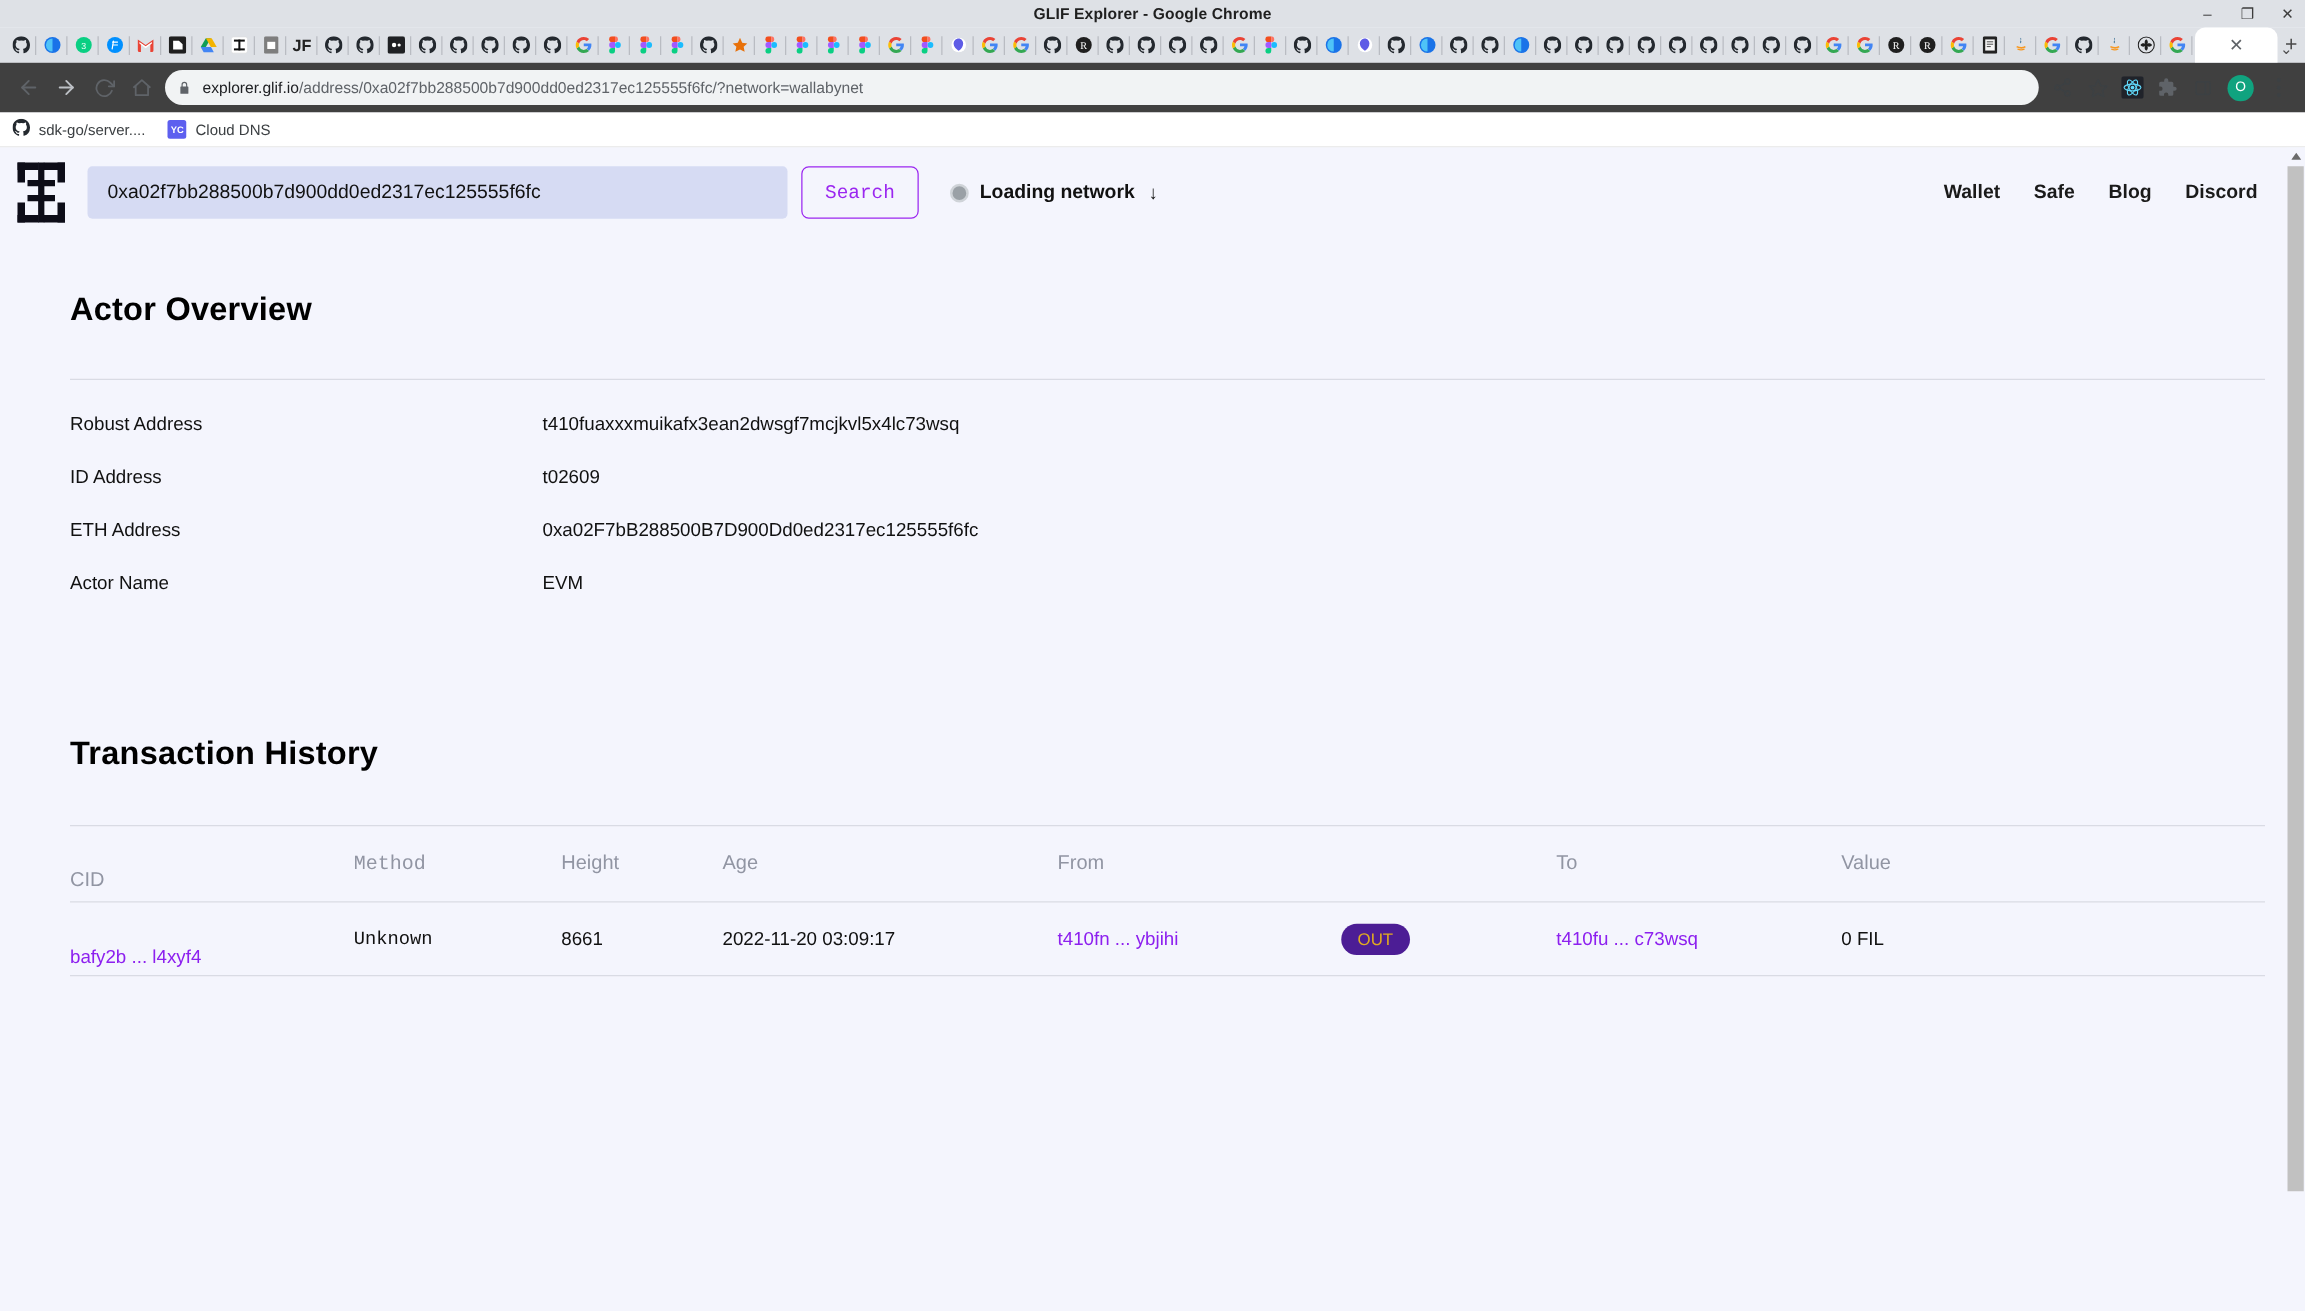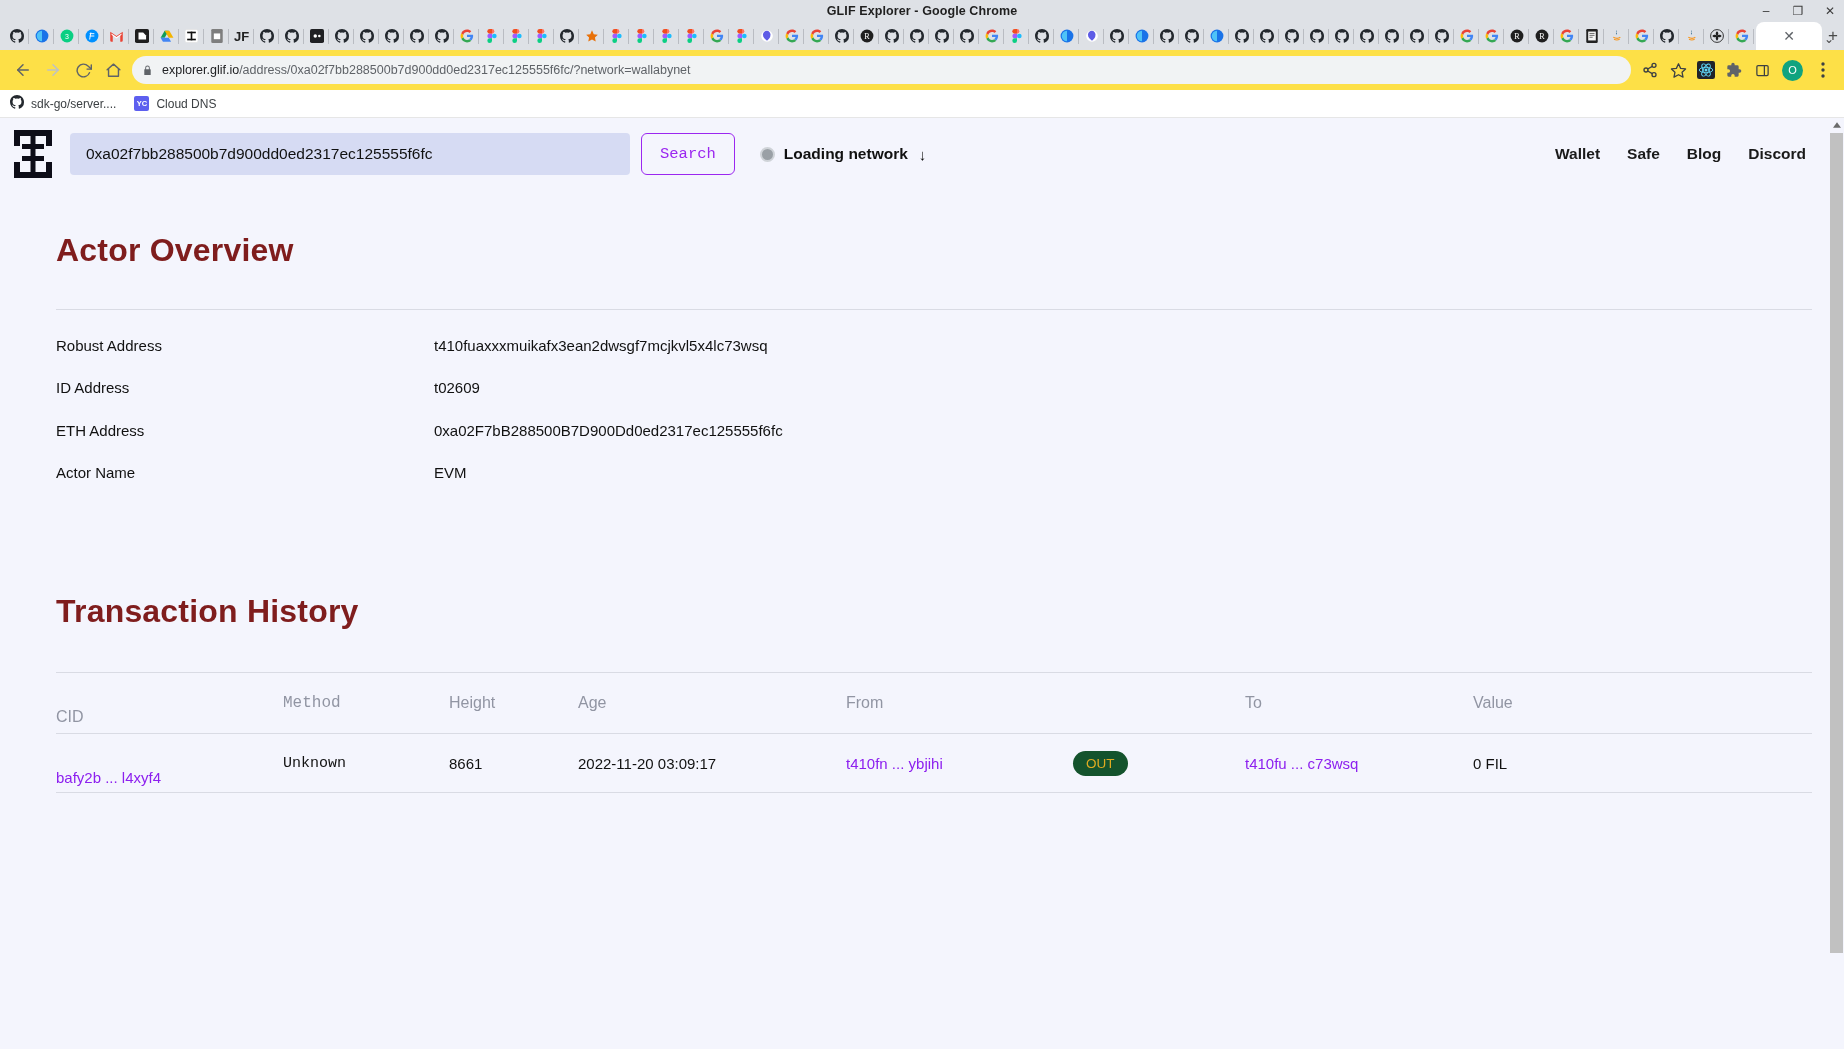--- a/index.html
+++ b/index.html
@@ -44,21 +44,21 @@
     border-radius: 8px 8px 0 0;
     display: flex; align-items: center; justify-content: center;
     margin-left: 2px; flex: 0 0 auto;
   }
   .active-tab .x { font-size: 14px; color: #5f6368; line-height: 1; }
   .newtab { width: 34px; height: 28px; display: flex; align-items: center; justify-content: center; font-size: 17px; color: #4a4a4a; }
   .tabdrop { position: absolute; right: 10px; bottom: 4px; font-size: 12px; color: #4a4a4a; }
 
   
   .toolbar {
-    height: 40px; background: #fde047;
+    height: 40px; background: #404040;
     display: flex; align-items: center; gap: 0; padding: 0 8px;
   }
   .tb-btn {
     width: 30px; height: 30px; border-radius: 50%;
     display: flex; align-items: center; justify-content: center;
     color: #5f6368; flex: 0 0 auto;
   }
   .omnibox {
     flex: 1 1 auto; height: 28px; background: #f1f3f4; border-radius: 14px;
     display: flex; align-items: center; padding: 0 10px; margin: 0 6px 0 4px;
@@ -123,21 +123,21 @@
     background: #9aa0a6; border: 2px solid #cfd3d8;
   }
   .net-label { font-size: 15.5px; color: #111; font-weight: 600; }
   .net-arrow { font-size: 15px; color: #111; margin-left: 2px; }
   .nav-links { margin-left: auto; display: flex; align-items: center; gap: 27px; padding-right: 38px; }
   .nav-links a { font-size: 15.5px; color: #1a1a1a; text-decoration: none; font-weight: 600; }
 
   
   .content { padding: 0 0 0 56px; }
   .sec-title {
-    font-size: 32px; color: #7f1d1d; font-weight: 700; letter-spacing: .2px;
+    font-size: 26px; color: #000000; font-weight: 700; letter-spacing: .2px;
   }
   .hr { height: 1px; background: #d9dbe4; margin: 0; }
 
   .kv-row { display: flex; align-items: center; height: 42.5px; }
   .kv-key { width: 378px; font-size: 15px; color: #111; }
   .kv-val { font-size: 15px; color: #111; }
 
   .tbl { width: 1756px; }
   .tbl-head { display: flex; align-items: center; height: 60px; }
   .tbl-head > div { font-size: 16px; color: #9195a3; }
@@ -147,21 +147,21 @@
   .c-method { width: 146px; font-family: Liberation Mono, monospace; }
   .c-height { width: 129px; margin-left: 20px; }
   .c-age    { width: 268px; }
   .c-from   { width: 227px; }
   .c-dir    { width: 172px; }
   .c-to     { width: 228px; }
   .c-value  { width: 200px; }
   .lnk { color: #8d20ef; text-decoration: none; font-size: 15px; }
   .badge-out {
     display: inline-flex; align-items: center; justify-content: center;
-    background: #14532d; color: #e0ab21; font-size: 13.5px;
+    background: #4c1d95; color: #e0ab21; font-size: 13.5px;
     padding: 5px 13px; border-radius: 13px;
   }
 </style>
 </head>
 <body>
 
 <div class="win-titlebar">
   <div class="win-title">GLIF Explorer - Google Chrome</div>
   <div class="win-ctrls">
     <span class="win-ctrl">–</span>

